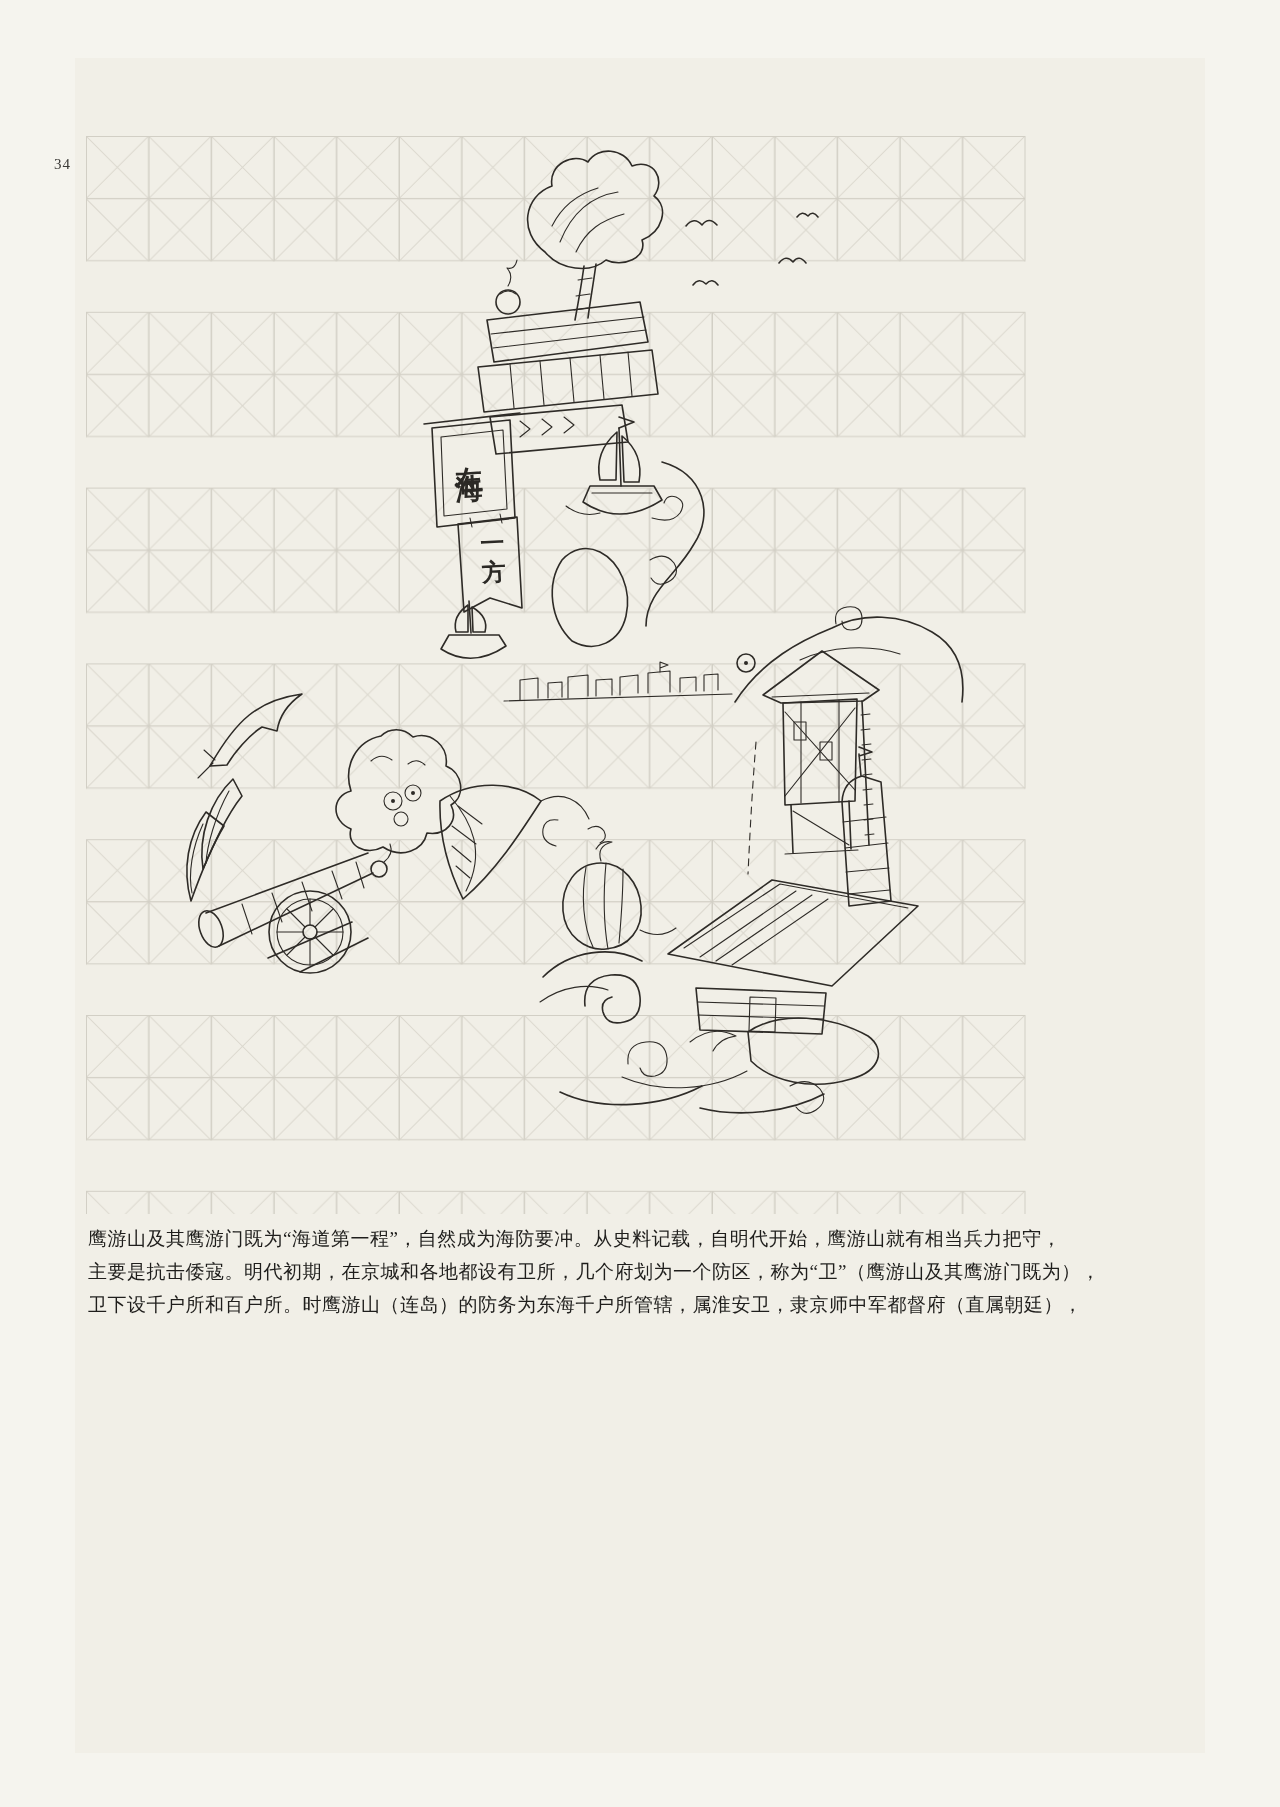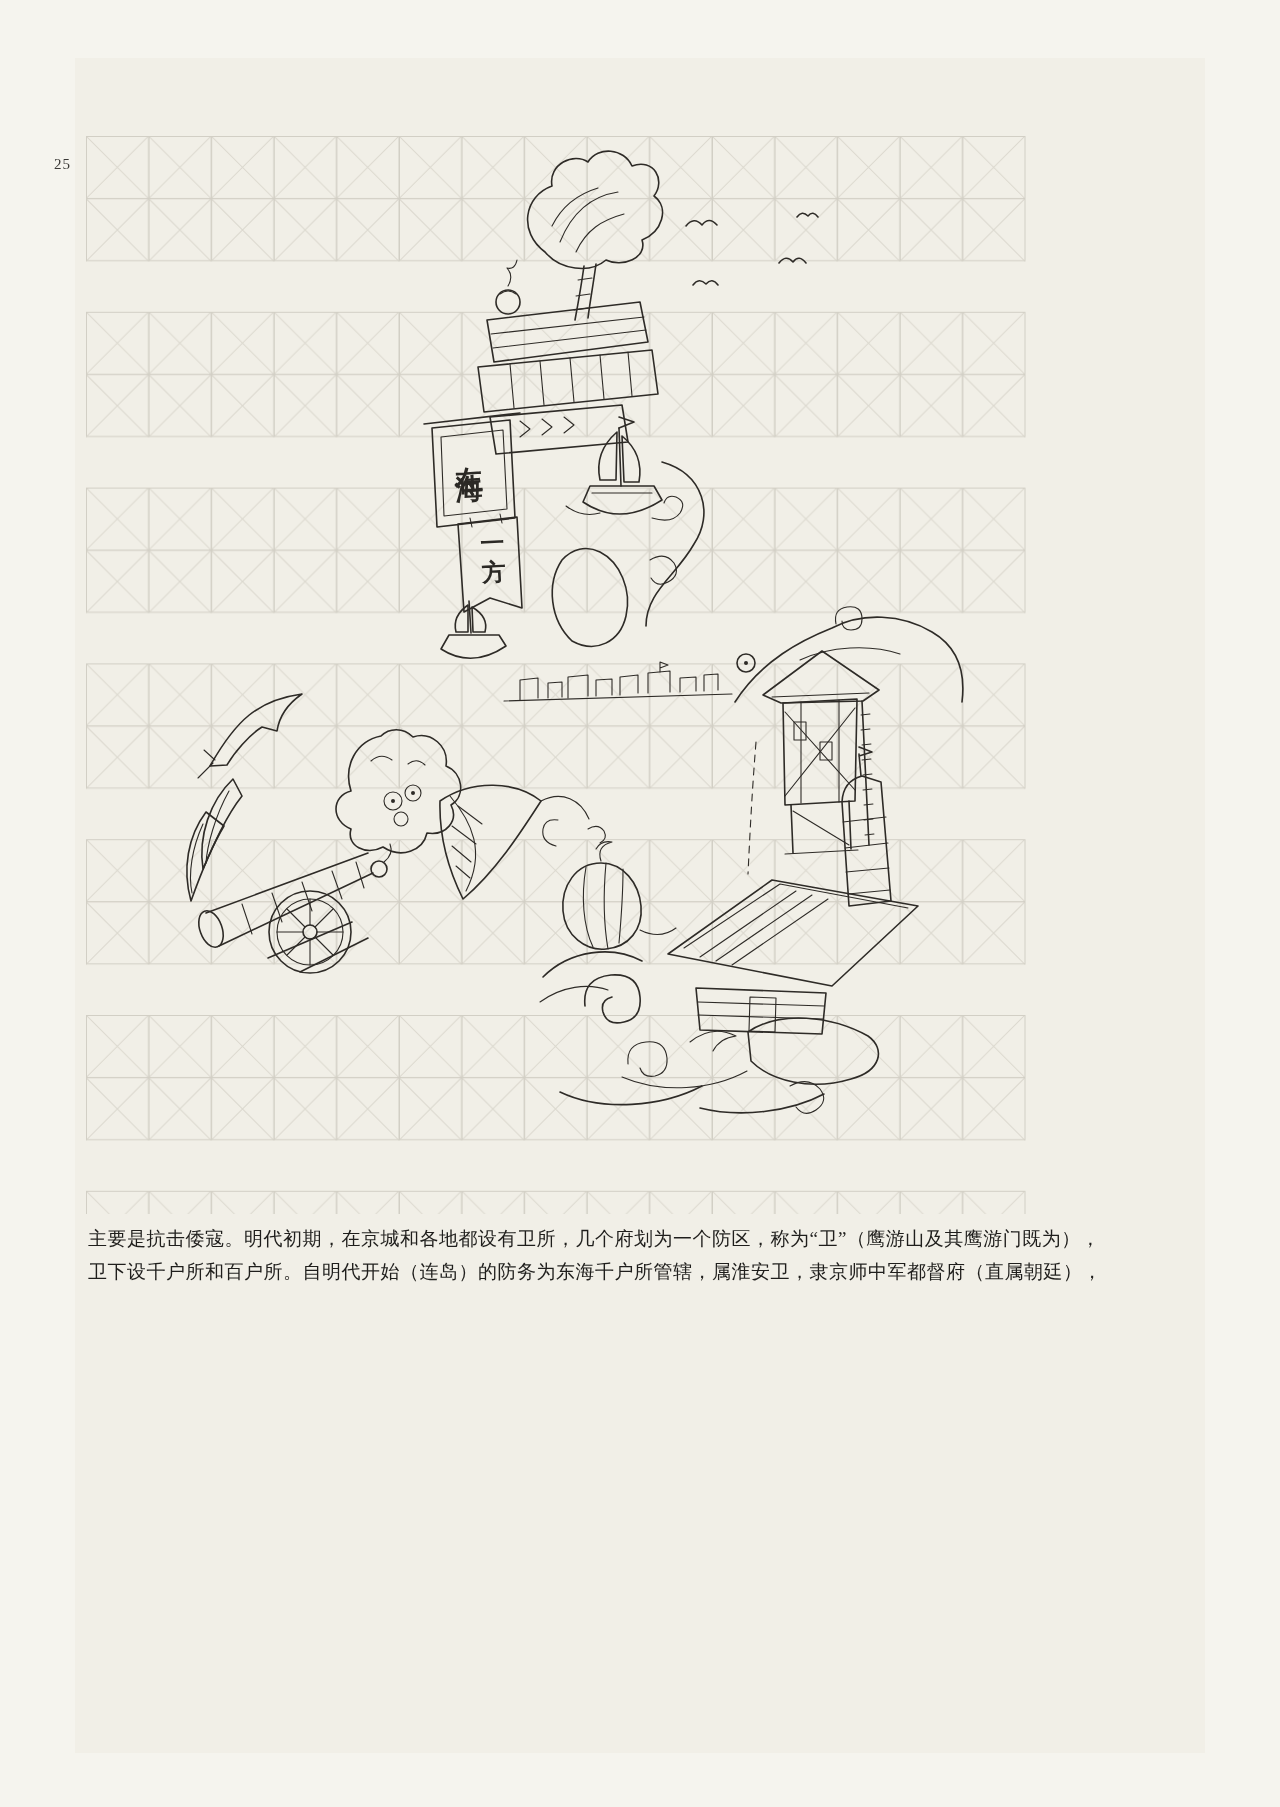--- a/index.html
+++ b/index.html
@@ -40,21 +40,21 @@
   }
   .body-text .line { white-space:nowrap; }
 </style>
 </head>
 <body>
 
 <div class="page">
 
   <div class="sheet"></div>
 
-  <div class="page-number">25</div>
+  <div class="page-number">34</div>
 
   <svg class="layer" width="1280" height="1807" aria-hidden="true">
     <defs>
       <pattern id="gpat" x="86" y="136" width="62.6" height="175.8" patternUnits="userSpaceOnUse">
         <g fill="none" stroke="#dbd8ce" stroke-width="1">
           <path d="M0,0 L62.6,62.6 M62.6,0 L0,62.6"></path>
           <path d="M0,62.6 L62.6,125.2 M62.6,62.6 L0,125.2"></path>
         </g>
         <g fill="none" stroke="#d2cfc5" stroke-width="1">
           <rect x="0.5" y="0.5" width="62.1" height="62.1"></rect>
@@ -245,17 +245,18 @@
       <path class="ink-thin" d="M556,846 q-15,-4 -13,-17 q2,-11 15,-9"></path>
       <path class="ink-thin" d="M640,930 q20,10 36,-2"></path>
     </g>
 
   </svg>
 
   <div class="banner-text top">在海</div>
   <div class="banner-text bottom">一方</div>
 
   <div class="body-text">
+    <div class="line">鹰游山及其鹰游门既为“海道第一程”，自然成为海防要冲。从史料记载，自明代开始，鹰游山就有相当兵力把守，</div>
     <div class="line">主要是抗击倭寇。明代初期，在京城和各地都设有卫所，几个府划为一个防区，称为“卫”（鹰游山及其鹰游门既为），</div>
-    <div class="line">卫下设千户所和百户所。自明代开始（连岛）的防务为东海千户所管辖，属淮安卫，隶京师中军都督府（直属朝廷），</div>
+    <div class="line">卫下设千户所和百户所。时鹰游山（连岛）的防务为东海千户所管辖，属淮安卫，隶京师中军都督府（直属朝廷），</div>
   </div>
 
 </div>
 
 </body></html>

